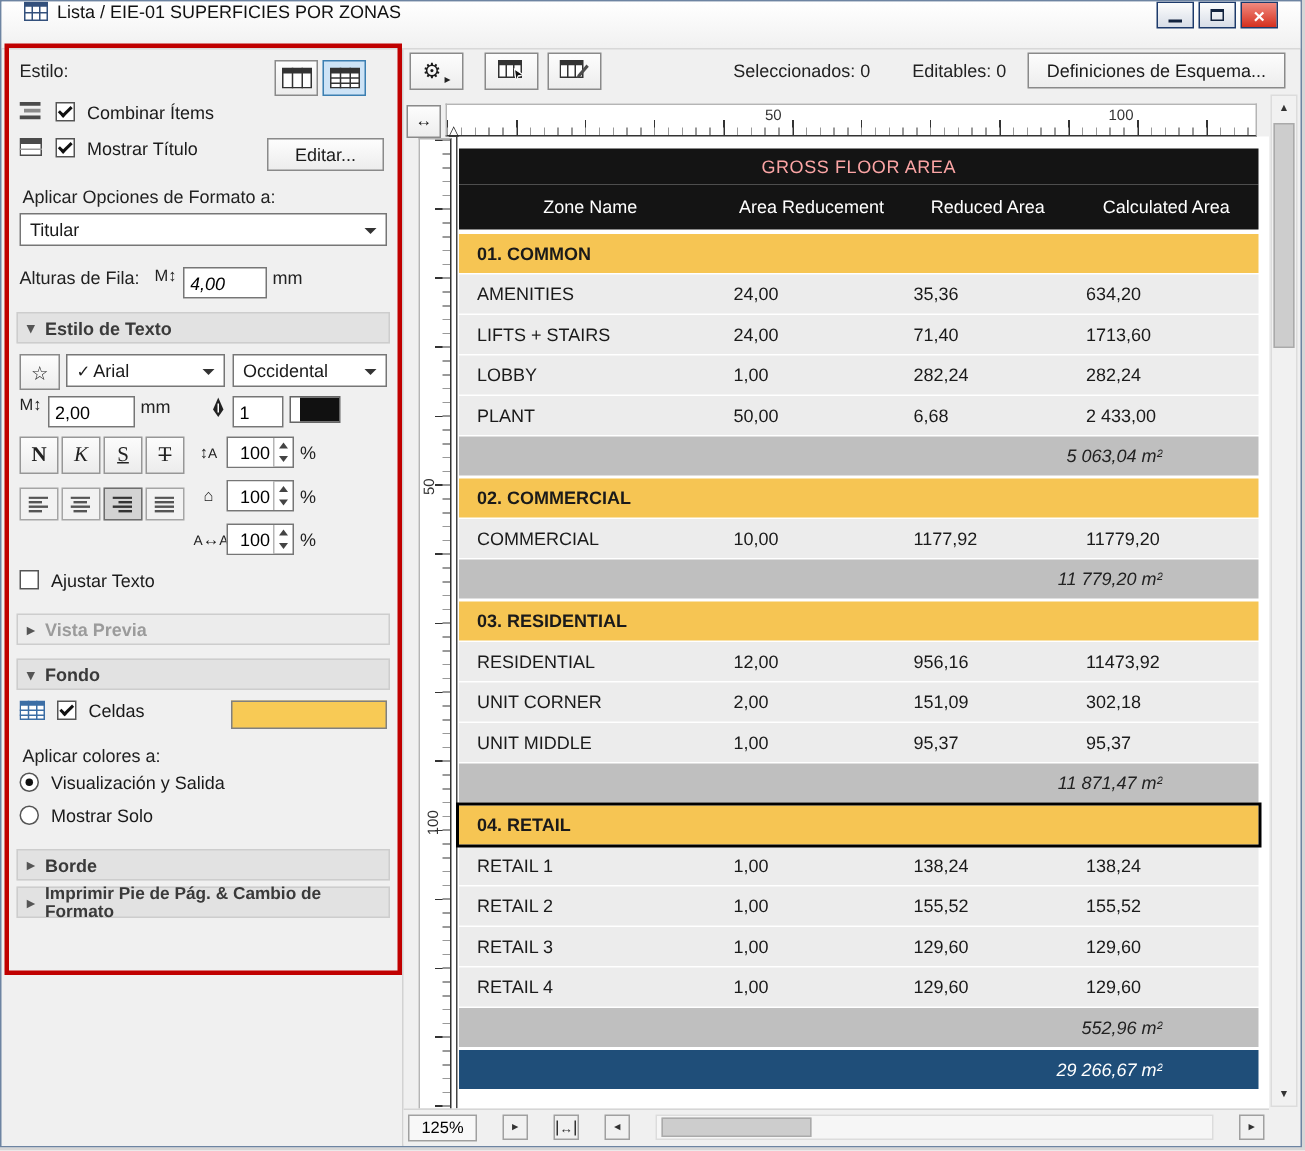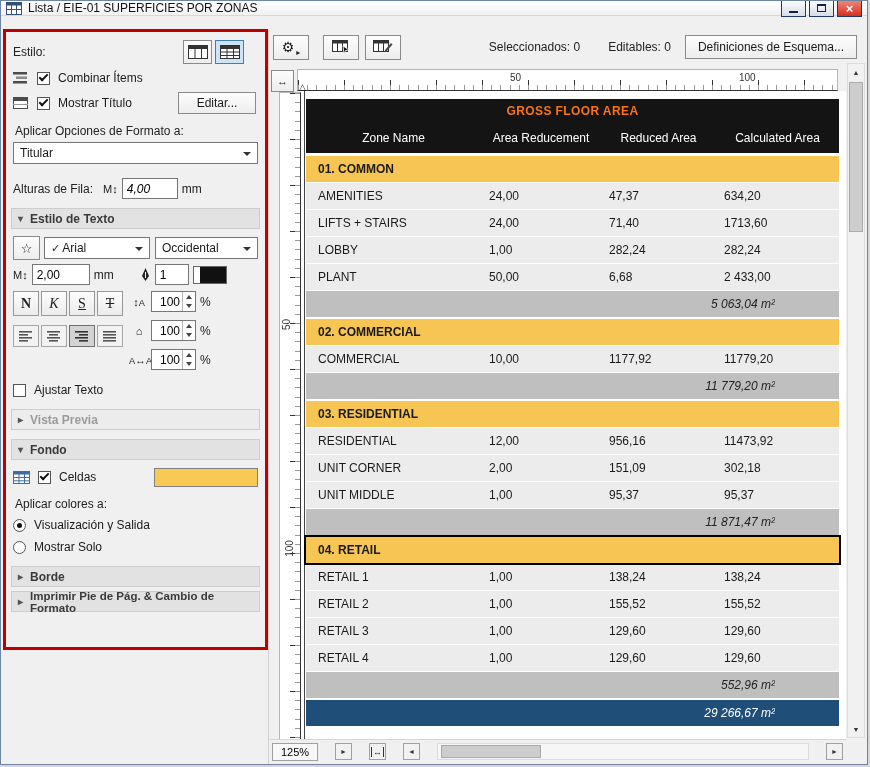--- a/index.html
+++ b/index.html
@@ -1,34 +1,34 @@
 <!DOCTYPE html>
 <html style="--header_bg: #141414; --section_bg: #F6C553; --row_bg: #ECECEC; --subtotal_bg: #BFBFBF; --total_bg: #1F4E79; --cells_swatch: #F8CA55; --annotation: #C00000; --selected_btn_bg: #CDE3F6; --selected_btn_border: #3C7FB1;"><head>
 <meta charset="utf-8">
 <style>
   *{box-sizing:border-box;margin:0;padding:0}
   html,body{background:#d6d6d6}
   body{font-family:"Liberation Sans",sans-serif;font-size:12px;color:#1a1a1a}
   .window{position:relative;width:868px;height:765px;border:1px solid #6d84a2;background:#f0f0f0;overflow:hidden}
 
   
-  .titlebar{position:absolute;left:0;top:0;right:0;height:15px;background:linear-gradient(#ffffff,#f1f1f1);border-bottom:1px solid #d8d8d8;display:flex;align-items:center;padding:0 5px;z-index:5}
+  .titlebar{position:absolute;left:0;top:0;right:0;height:32px;background:linear-gradient(#ffffff,#f1f1f1);border-bottom:1px solid #d8d8d8;display:flex;padding:0 15px;z-index:5}
   .title-text{margin-left:6px;font-size:12px;color:#111}
   .win-controls{margin-left:auto;display:flex;gap:3px}
   .wbtn{width:25px;height:18px;border:1px solid #1d3a6b;background:linear-gradient(#fdfdfd,#d7dde7);display:flex;align-items:center;justify-content:center;cursor:pointer;font-size:13px;line-height:1;color:#12233f}
   .wbtn .min-glyph{width:9px;height:2px;background:#12233f;margin-top:8px}
   .wbtn .max-glyph{width:9px;height:8px;border:1px solid #12233f;border-top-width:2px}
   .wbtn.close{background:linear-gradient(#f08a7f,#d5301f);color:#fff;font-weight:bold}
 
   
   .panel{position:absolute;left:4px;top:30px;width:261px;height:618px;padding:5px 8px 0 8px;background:#f0f0f0;overflow:hidden}
   .annotation{position:absolute;left:2px;top:28px;width:265px;height:621px;border:3px solid var(--annotation,#c00000);pointer-events:none;z-index:60}
   .divider{position:absolute;left:267px;top:29px;bottom:0;width:1px;background:#d2d2d2}
 
-  .prow{display:flex;align-items:center;margin:4px 0;min-height:20px}
+  .prow{display:flex;align-items:flex-start;margin:4px 0;min-height:20px}
   .flex-spacer{flex:1}
   .plabel{color:#222}
   .plabel-block{margin:10px 2px 4px 2px;color:#222}
   .cblabel{margin-left:2px}
   .unit{margin-left:4px;color:#222}
 
   .tbtn{border:1px solid #8a8a8a;background:linear-gradient(#fdfdfd,#ededed);font-family:inherit;font-size:12px;color:#1a1a1a;cursor:pointer;display:inline-flex;align-items:center;justify-content:center}
   .text-btn{height:22px;padding:0 12px}
   .icon-btn{width:29px;height:24px}
   .icon-btn.selected{background:var(--selected_btn_bg,#cde3f6);border-color:var(--selected_btn_border,#3c7fb1)}
@@ -93,21 +93,21 @@
   .vruler{position:absolute;left:278px;top:91px;width:22px;height:648px;background-color:#fff;border:1px solid #b5b5b5;border-right:1px solid #333;z-index:1;
     background-image:repeating-linear-gradient(to bottom,#999 0 1px,transparent 1px 9.2px),repeating-linear-gradient(to bottom,#333 0 1px,transparent 1px 46px);
     background-size:5px 100%,10px 100%;background-position:top right,top right;background-repeat:no-repeat}
   .vruler .rlab{position:absolute;left:1px;font-size:10px;color:#333;transform:rotate(-90deg)}
   .canvas{position:absolute;left:300px;top:90px;width:545px;height:650px;background:#fff}
   .page-edge{position:absolute;left:303px;top:90px;width:1px;height:648px;background:#444;z-index:2}
 
   
   .ztable{position:absolute;left:305px;top:98px;width:533px;z-index:3;font-size:12px}
   .trow{display:flex;align-items:center;height:26px;margin-bottom:1px;cursor:default}
-  .t-title{background:var(--header_bg,#141414);color:#f97316;justify-content:center;font-weight:bold;height:24px;letter-spacing:.4px;margin-bottom:0}
+  .t-title{background:var(--header_bg,#141414);color:#fca5a5;justify-content:center;font-weight:normal;height:24px;letter-spacing:.4px;margin-bottom:0}
   .t-head{background:var(--header_bg,#141414);color:#fff;height:30px;margin-bottom:3px}
   .t-head .tcell{display:flex;justify-content:center;padding:0}
   .t-section{background:var(--section_bg,#f6c553);font-weight:bold;margin-top:2px}
   .t-section.selected{outline:2px solid #000;position:relative;z-index:4}
   .t-data{background:var(--row_bg,#ececec)}
   .t-subtotal{background:var(--subtotal_bg,#bfbfbf);font-style:italic;justify-content:flex-end;padding-right:64px;color:#222}
   .t-total{background:var(--total_bg,#1f4e79);color:#fff;font-style:italic;justify-content:flex-end;padding-right:64px;margin-top:2px}
   .tcell{white-space:nowrap;overflow:hidden}
   .c-name{width:175px;padding-left:12px}
   .c-n1{width:120px;padding-left:8px}
@@ -436,21 +436,21 @@
         <div class="tcell c-n1">Area Reducement</div>
         <div class="tcell c-n2">Reduced Area</div>
         <div class="tcell c-n3">Calculated Area</div>
       </div>
       <div class="trow t-section">
         <div class="tcell c-name">01. COMMON</div>
       </div>
       <div class="trow t-data">
         <div class="tcell c-name">AMENITIES</div>
         <div class="tcell c-n1">24,00</div>
-        <div class="tcell c-n2">47,37</div>
+        <div class="tcell c-n2">35,36</div>
         <div class="tcell c-n3">634,20</div>
       </div>
       <div class="trow t-data">
         <div class="tcell c-name">LIFTS + STAIRS</div>
         <div class="tcell c-n1">24,00</div>
         <div class="tcell c-n2">71,40</div>
         <div class="tcell c-n3">1713,60</div>
       </div>
       <div class="trow t-data">
         <div class="tcell c-name">LOBBY</div>

